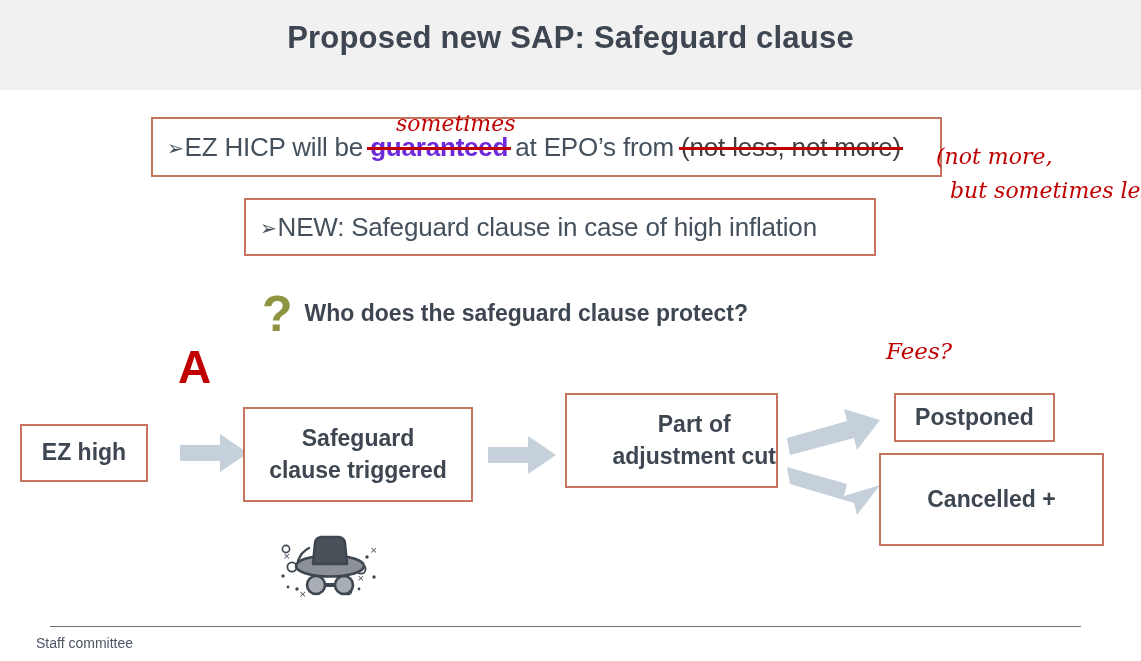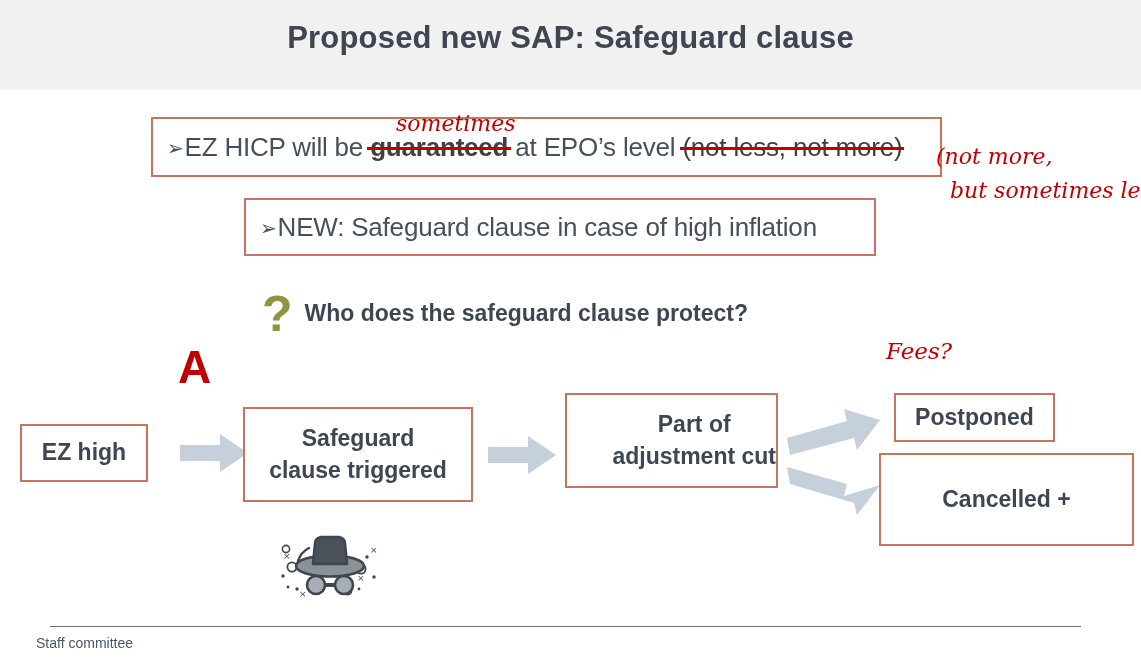--- a/index.html
+++ b/index.html
@@ -58,21 +58,21 @@
     position: relative;
     top: -1px;
   }
 
   #box-hicp { left: 151px; top: 117px; width: 791px; height: 60px; }
   #box-new  { left: 244px; top: 198px; width: 632px; height: 58px; }
 
   .struck {
     font-weight: bold;
     position: relative;
-    color: #404040;
+    color: #6d28d9;
   }
   .struck::after {
     content: "";
     position: absolute;
     left: -3px; right: -3px;
     top: 53%;
     height: 3px;
     background: #c00000;
   }
   .struck-plain {
@@ -176,21 +176,21 @@
     text-align: center;
     font-size: 23px;
     font-weight: bold;
     color: #3d4651;
     line-height: 1.35;
   }
   #flow-ez        { left: 20px;  top: 424px; width: 128px; height: 58px; }
   #flow-trigger   { left: 243px; top: 407px; width: 230px; height: 95px; }
   #flow-partcut   { left: 565px; top: 393px; width: 213px; height: 95px; justify-content: flex-end; }
   #flow-postponed { left: 894px; top: 393px; width: 161px; height: 49px; }
-  #flow-cancelled { left: 879px; top: 453px; width: 255px; height: 93px; }
+  #flow-cancelled { left: 879px; top: 453px; width: 225px; height: 93px; }
 
   .arrow-straight {
     position: absolute;
     width: 68px;
     height: 38px;
   }
   #arrow-1 { left: 180px; top: 434px; }
   #arrow-2 { left: 488px; top: 436px; }
   .arrow-angled {
     position: absolute;
@@ -235,21 +235,21 @@
   }
 </style>
 </head>
 <body>
 
 <div class="header-band"></div>
 <div class="slide-title">Proposed new SAP: Safeguard clause</div>
 
 <div class="stmt-box" id="box-hicp">
   <div class="stmt-text">
-    <span class="bullet-arrow">➢</span><span>EZ HICP will be </span><span class="struck">guaranteed</span><span> at EPO’s level </span><span class="struck-plain">(not less, not more)</span>
+    <span class="bullet-arrow">➢</span><span>EZ HICP will be </span><span class="struck">guaranteed</span><span> at EPO’s from </span><span class="struck-plain">(not less, not more)</span>
   </div>
 </div>
 
 <div class="hand" id="ann-sometimes">sometimes</div>
 
 <div class="hand" id="ann-notmore">
   <span>(not more,</span>
   <span class="line2">but sometimes less)</span>
 </div>
 

